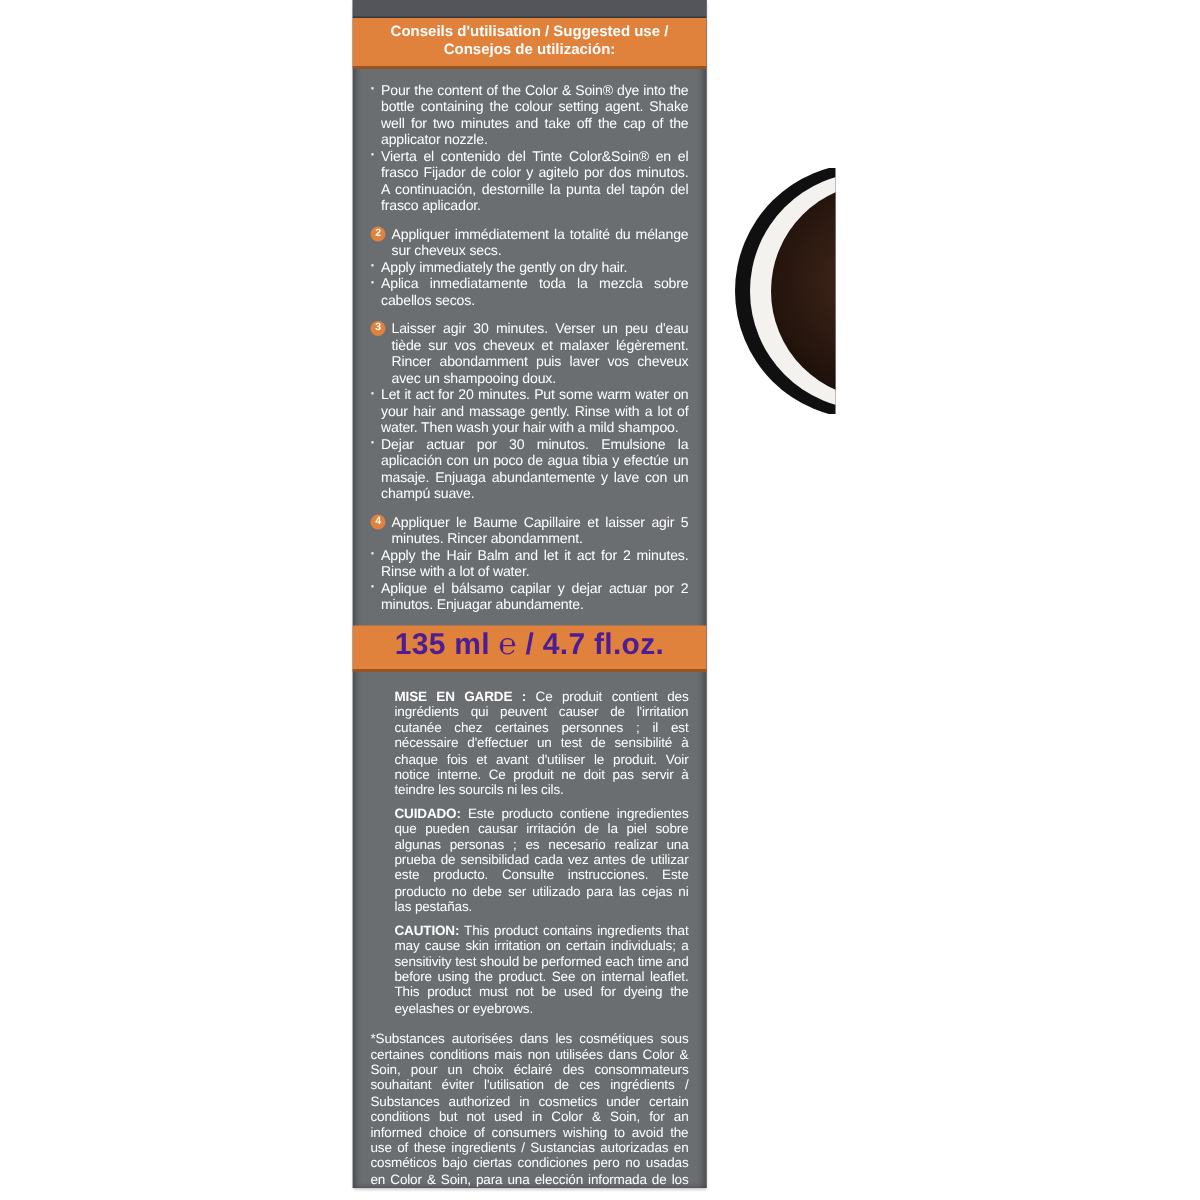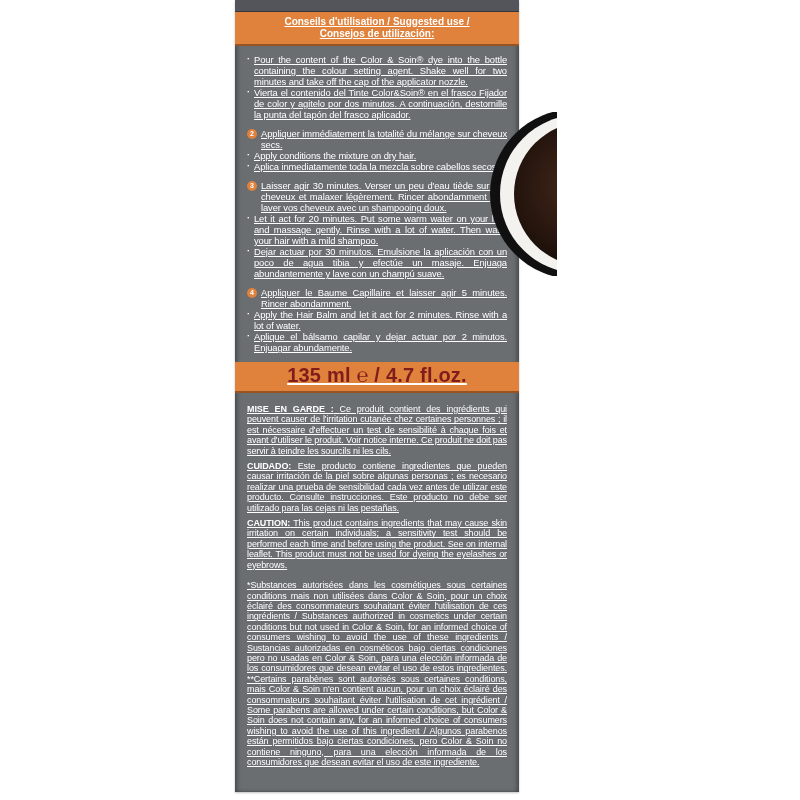--- a/index.html
+++ b/index.html
@@ -5,26 +5,25 @@
   html,body{margin:0;padding:0;}
   body{
     width:800px;height:800px;background:#ffffff;
     font-family:"Liberation Sans","DejaVu Sans",sans-serif;
     position:relative;overflow:hidden;
   }
   .page{position:absolute;inset:0;background:#ffffff;}
 
   
   .panel{
-    position:absolute;left:235px;top:0;width:284px;height:792px;
+    position:absolute;left:235px;top:0;width:236px;height:792px;
     background:#6b6e71;color:#ffffff;overflow:hidden;
     box-shadow:inset 3px 0 4px -1px rgba(0,0,0,.35),
                inset -3px 0 4px -1px rgba(0,0,0,.35),
                0 1px 2px rgba(0,0,0,.25);
-    text-decoration:underline;
   }
   .top-strip{height:11px;background:#53555a;border-bottom:1px solid rgba(0,0,0,.35);}
   .header-band{
     background:#e0813c;color:#ffffff;text-align:center;
     font-weight:bold;font-size:10px;line-height:11.5px;
     padding:4px 6px 5px 6px;
     border-bottom:2px solid rgba(92,45,12,.55);
   }
   .content{padding:0 12px;}
 
@@ -38,28 +37,28 @@
   .step-main{position:relative;padding-left:14px;}
   .step-num{
     position:absolute;left:0;top:0.5px;width:10px;height:10px;border-radius:50%;
     background:#e0813c;color:#fff;font-size:7px;font-weight:bold;
     text-align:center;line-height:10px;display:inline-block;
   }
   .step-sub{position:relative;padding-left:7px;}
   .bullet{position:absolute;left:0;top:-1px;font-weight:bold;}
 
   .volume-band{
-    margin:9px -12px 0 -12px;background:#e0813c;color:#7f1d1d;
+    margin:9px -12px 0 -12px;background:#e0813c;color:#4c1d95;
     text-align:center;font-size:20px;font-weight:bold;
     padding:2px 0 4px 0;letter-spacing:.2px;
     border-bottom:2px solid rgba(92,45,12,.55);
   }
 
   .warnings{margin-top:11px;font-size:9px;line-height:10.4px;letter-spacing:-.1px;}
-  .warnings p{margin:0 0 5px 0;text-align:justify;}
+  .warnings p{margin:0 0 5px 16px;text-align:justify;}
   .w-label{font-weight:bold;}
   .substances{
     margin:10px 0 0 0;font-size:9px;line-height:10.4px;
     text-align:justify;letter-spacing:-.1px;
   }
 
   
   .hair-swatch{position:absolute;left:481px;top:112px;width:76px;height:164px;}
 </style>
 </head>
@@ -90,21 +89,21 @@
         </p>
       </div>
 
       <div class="step">
         <p class="step-main">
           <span class="step-num">2</span>
           <span>Appliquer immédiatement la totalité du mélange sur cheveux secs.</span>
         </p>
         <p class="step-sub">
           <span class="bullet">·</span>
-          <span>Apply conditions the mixture on dry hair.</span>
+          <span>Apply immediately the gently on dry hair.</span>
         </p>
         <p class="step-sub">
           <span class="bullet">·</span>
           <span>Aplica inmediatamente toda la mezcla sobre cabellos secos.</span>
         </p>
       </div>
 
       <div class="step">
         <p class="step-main">
           <span class="step-num">3</span>

